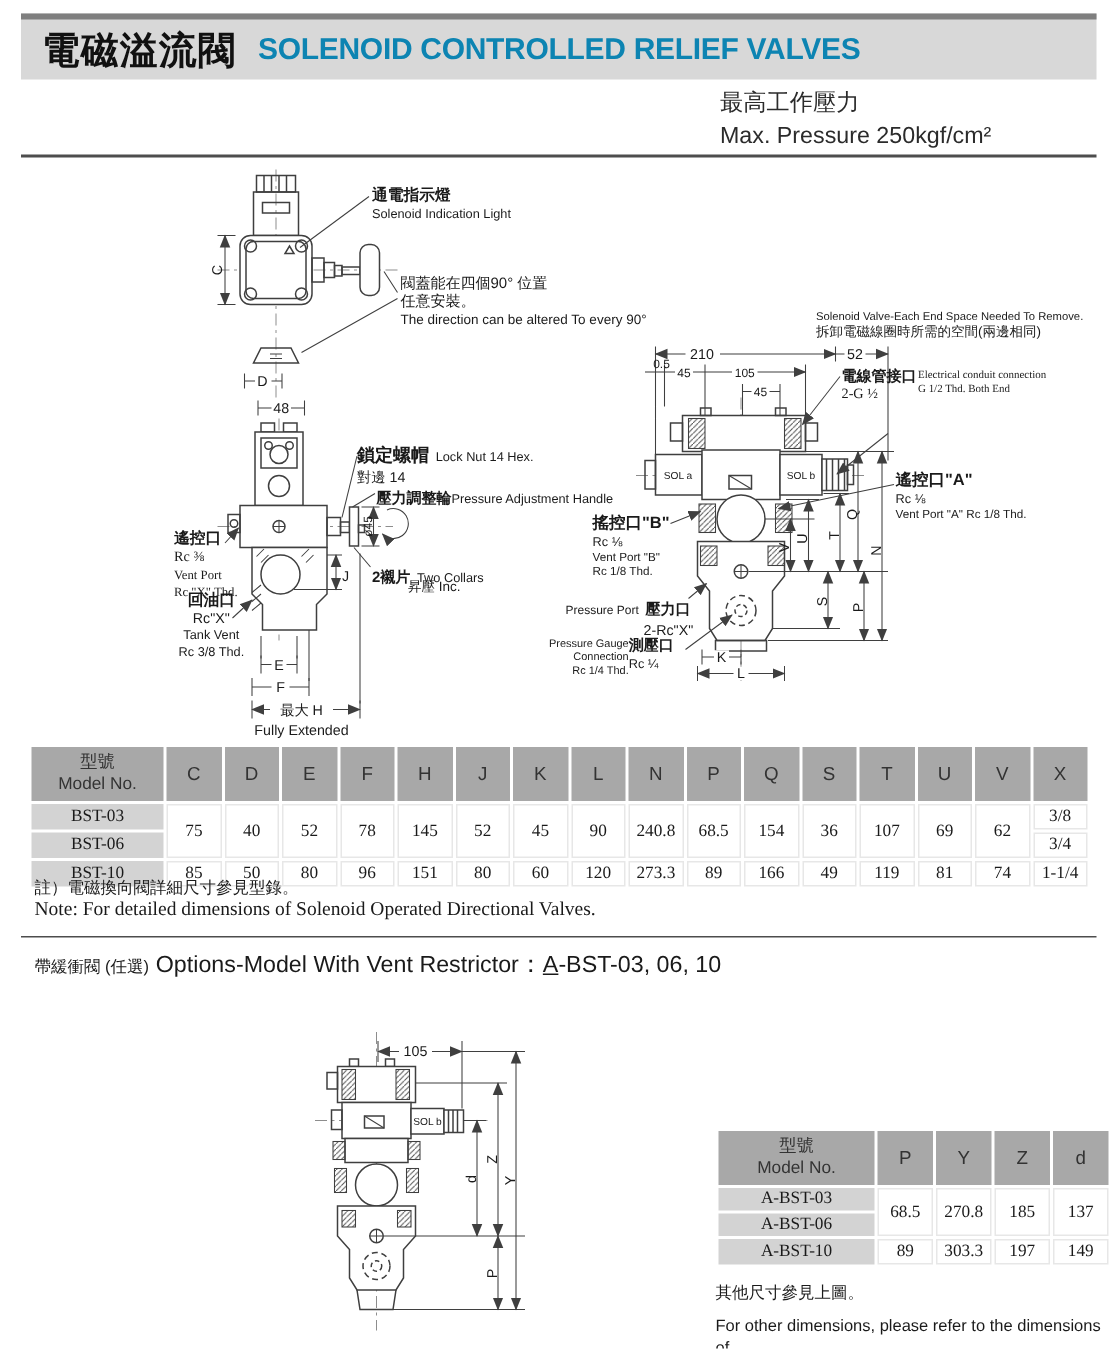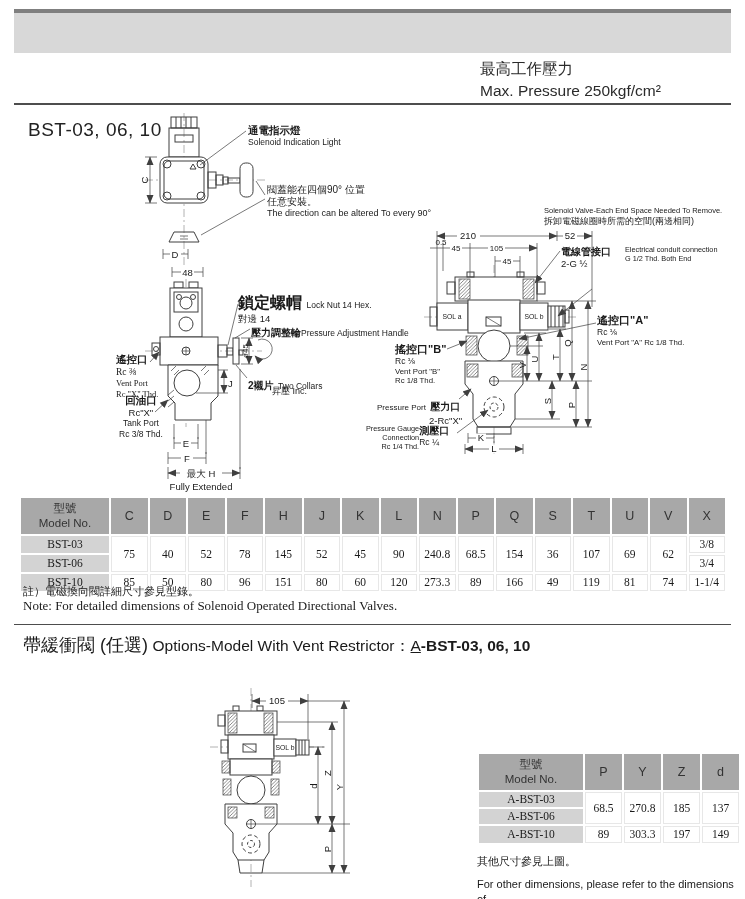--- a/index.html
+++ b/index.html
@@ -38,33 +38,35 @@
   table{border-collapse:separate;border-spacing:2px;table-layout:fixed;}
   th{background:#a8a8a8;color:#333;font-weight:normal;font-size:12.5px;padding:3px 0;text-align:center;}
   th.model-th{font-size:11.5px;line-height:1.3;}
   td{text-align:center;font-family:"Liberation Serif",serif;font-size:11.5px;padding:0;height:15px;}
   td.model{background:#d3d3d3;}
   td.val{background:#fff;border:1px solid #e7e7e7;}
   #table1{left:19px;top:496px;width:708px;}
   #notes1-zh{left:23px;top:584px;font-size:11px;}
   #notes1-en{left:23px;top:598px;font-size:13px;font-family:"Liberation Serif",serif;}
   #section2-title{left:23px;top:633px;}
-  #s2-zh{font-size:18px;}
+  #s2-zh{font-size:11px;}
   #s2-en{font-size:15.5px;}
   #s2-a{text-decoration:underline;}
-  #s2-model{font-size:15.5px;font-weight:bold;}
+  #s2-model{font-size:15.5px;}
   #bottom-right{left:477px;top:752px;width:266px;}
   #table2{width:264px;}
   #notes2-zh{font-size:11px;margin-top:9px;}
   #notes2-en{font-size:11px;margin-top:8px;line-height:1.4;}
 </style>
 </head>
 <body>
 
 <div class="abs" id="header-band">
+  <span id="title-zh">電磁溢流閥</span>
+  <span id="title-en">SOLENOID CONTROLLED RELIEF VALVES</span>
 </div>
 <div class="abs" id="pressure-block">
   <div>最高工作壓力</div>
   <div>Max. Pressure  250kgf/cm²</div>
 </div>
 <div class="abs rule" id="rule1"></div>
 
 <div class="abs" id="figure1">
   <svg width="745" height="390" viewBox="0 0 745 390">
     <defs>
@@ -237,60 +239,59 @@
     <path class="d" d="M468,326 V336 M494,326 V336"></path>
     <line class="d" x1="468" y1="331" x2="494" y2="331"></line>
     <rect x="476" y="326.5" width="10" height="9" fill="#fff"></rect>
     <text class="t" text-anchor="middle" x="481" y="334">K</text>
     <path class="d" d="M465,337 V347 M523,337 V347"></path>
     <line class="d" x1="465" y1="342" x2="523" y2="342" marker-start="url(#ar)" marker-end="url(#ar)"></line>
     <rect x="489" y="337.5" width="10" height="9" fill="#fff"></rect>
     <text class="t" text-anchor="middle" x="494" y="345">L</text>
   </svg>
 
-  <div class="lbl" id="f1-title" style="left:28px;top:11px;">BST-03, 06, 10</div>
 
   <div class="lbl" style="left:248px;top:17px;">
     <div class="zh">通電指示燈</div>
     <div class="en">Solenoid Indication Light</div>
   </div>
   <div class="lbl" style="left:267px;top:77px;">
     <div class="zhr">閥蓋能在四個90° 位置</div>
     <div class="zhr">任意安裝。</div>
     <div class="en" style="font-size:9px">The direction can be altered  To every 90°</div>
   </div>
   <div class="lbl" style="left:238px;top:186px;">
-    <div><span class="zh" style="font-size:16px">鎖定螺帽</span>
+    <div><span class="zh" style="font-size:12px">鎖定螺帽</span>
          <span class="en">Lock Nut 14 Hex.</span></div>
     <div class="zhr" style="font-size:9.5px">對邊 14</div>
   </div>
   <div class="lbl" style="left:251px;top:214px;">
     <span class="zh" style="font-size:10px">壓力調整輪</span><span class="en">Pressure Adjustment Handle</span>
   </div>
   <div class="lbl" style="left:272px;top:237px;font-size:9px;margin-top:42px;">昇壓  Inc.</div>
   <div class="lbl" style="left:248px;top:267px;">
     <span class="zh" style="font-size:10px">2襯片</span>
     <span class="en">Two Collars</span>
   </div>
   <div class="lbl" style="left:116px;top:247px;font-family:Liberation Serif, serif;">
     <div class="zh">遙控口</div>
     <div style="font-size:9.5px">Rc ⅜</div>
     <div class="en">Vent Port</div>
     <div class="en">Rc "X" Thd.</div>
   </div>
   <div class="lbl" style="left:119px;top:287px;text-align:center;">
     <div class="zh">回油口</div>
     <div style="font-size:9.5px">Rc"X"</div>
-    <div class="en">Tank Port</div>
+    <div class="en">Tank Vent</div>
     <div class="en">Rc 3/8 Thd.</div>
   </div>
 
   <div class="lbl" style="left:544px;top:99px;font-size:7.5px;">Solenoid Valve-Each End Space Needed To Remove.</div>
   <div class="lbl" style="left:544px;top:109px;font-size:9px;">拆卸電磁線圈時所需的空間(兩邊相同)</div>
-  <div class="lbl" style="left:561px;top:139px;display:flex;gap:14px;">
+  <div class="lbl" style="left:561px;top:139px;display:flex;gap:1px;font-family:Liberation Serif, serif;">
     <div>
       <div class="zh" style="font-size:10px">電線管接口</div>
       <div style="font-size:9.5px">2-G ½</div>
     </div>
     <div>
       <div class="en7">Electrical conduit connection</div>
       <div class="en7">G 1/2 Thd. Both End</div>
     </div>
   </div>
   <div class="lbl" style="left:597px;top:207px;">

